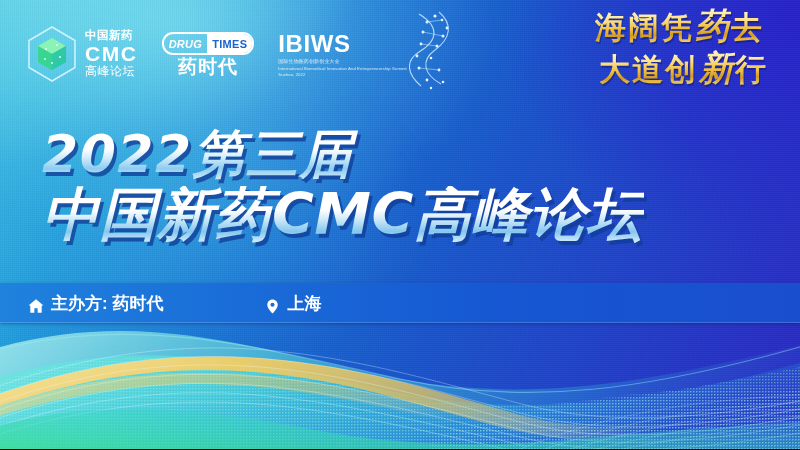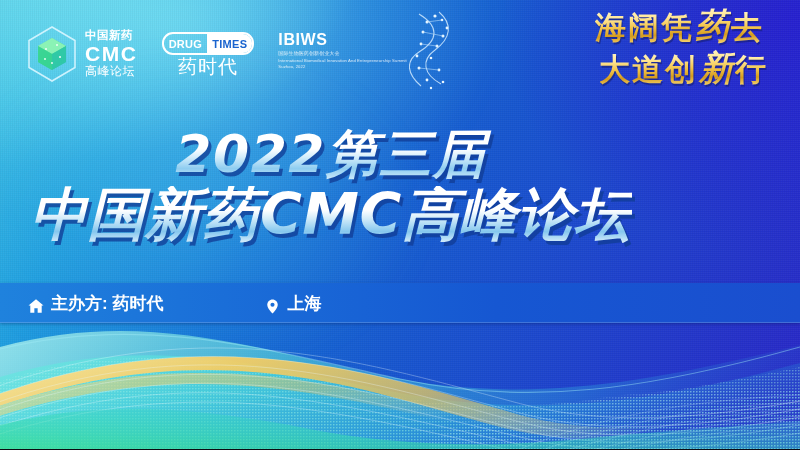--- a/index.html
+++ b/index.html
@@ -65,36 +65,36 @@
 
   
   .dt { display: flex; flex-direction: column; align-items: center; }
   .dt-pill {
     display: flex; align-items: stretch;
     border: 2px solid #ffffff; border-radius: 11px;
     overflow: hidden; height: 19px;
   }
   .dt-drug {
     color: #ffffff; font-size: 11px; font-weight: 700;
-    padding: 0 5px; display: flex; align-items: center; letter-spacing: .3px;
+    padding: 0 5px; display: flex; align-items: center; letter-spacing: .3px; font-style: italic;
   }
   .dt-times {
     background: #ffffff; color: #1a64cf; font-size: 11px; font-weight: 700;
     padding: 0 5px; display: flex; align-items: center; letter-spacing: .3px;
   }
   .dt-cn {
-    color: #ffffff; font-size: 19px; font-weight: 400;
+    color: #ffffff; font-size: 19px; font-weight: 700;
     letter-spacing: 1px; margin-top: 2px; line-height: 1;
   }
 
   
   .ibiws { display: flex; align-items: flex-start; }
   .ibiws-txt { display: flex; flex-direction: column; padding-top: 18px; }
   .ibiws-main {
-    color: #ffffff; font-size: 16px; font-weight: 700;
+    color: #ffffff; font-size: 24px; font-weight: 700;
     letter-spacing: .6px; line-height: 1;
   }
   .ibiws-sub1, .ibiws-sub2, .ibiws-sub3 {
     color: rgba(255,255,255,.82); font-size: 4.2px;
     letter-spacing: .1px; line-height: 1.5; white-space: nowrap;
   }
   .ibiws-sub1 { margin-top: 2px; font-size: 5px; }
   .dna { margin-left: 2px; margin-top: -4px; }
 
   
@@ -114,21 +114,21 @@
     filter: drop-shadow(1.5px 2px 0 rgba(20,30,110,.55));
   }
   .gold.brush {
     font-style: italic;
     font-size: 35px;
     letter-spacing: 0px;
     padding: 0 1px;
   }
 
   
-  .title-block { position: absolute; left: 30px; top: 128px; z-index: 6; text-align: center; }
+  .title-block { position: absolute; left: 42px; top: 128px; z-index: 6; }
   .t-line { white-space: nowrap; line-height: 1; }
   .t1 {
     font-size: 52px; font-weight: 700; letter-spacing: 1.5px;
     font-family: "DejaVu Sans", "Liberation Sans", sans-serif;
     font-style: italic;
     background: linear-gradient(180deg, #ffffff 0%, #ffffff 40%, #d3edfb 56%, #8fcdf0 78%, #cfeafb 100%);
     -webkit-background-clip: text; background-clip: text;
     -webkit-text-fill-color: transparent; color: transparent;
     filter: drop-shadow(3px 4px 0 rgba(17,60,150,.78));
     margin-bottom: 6px;

